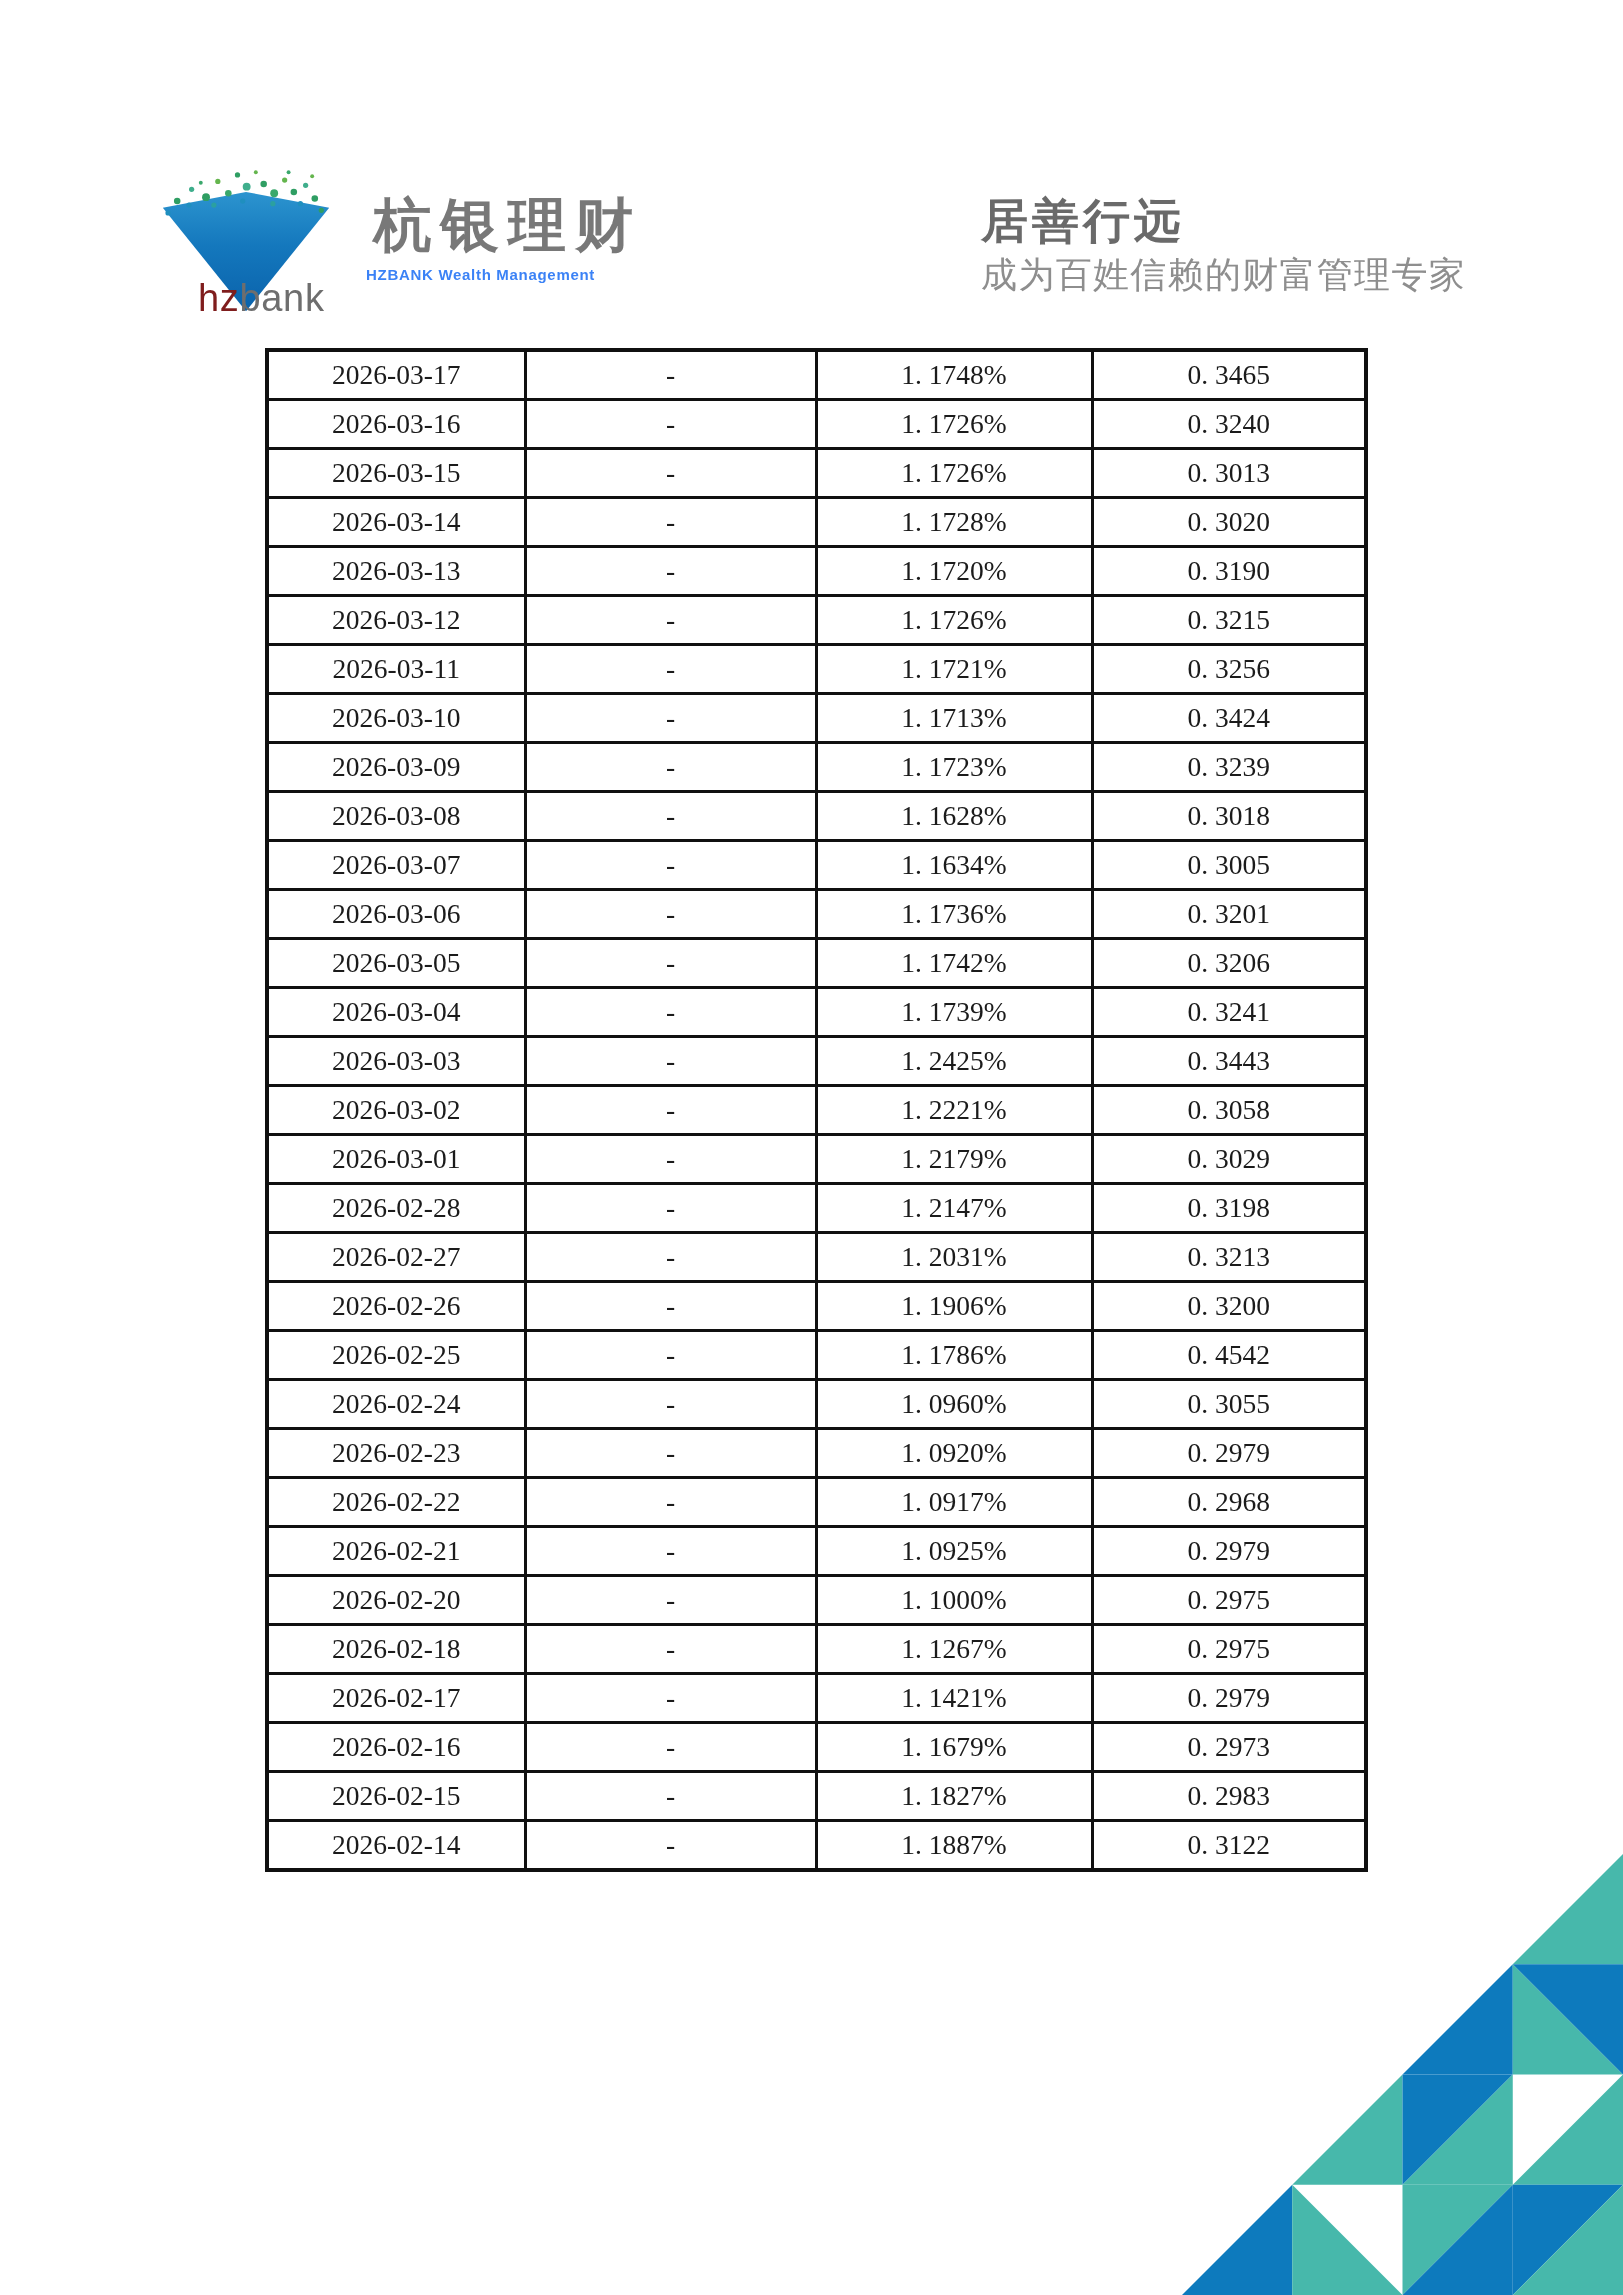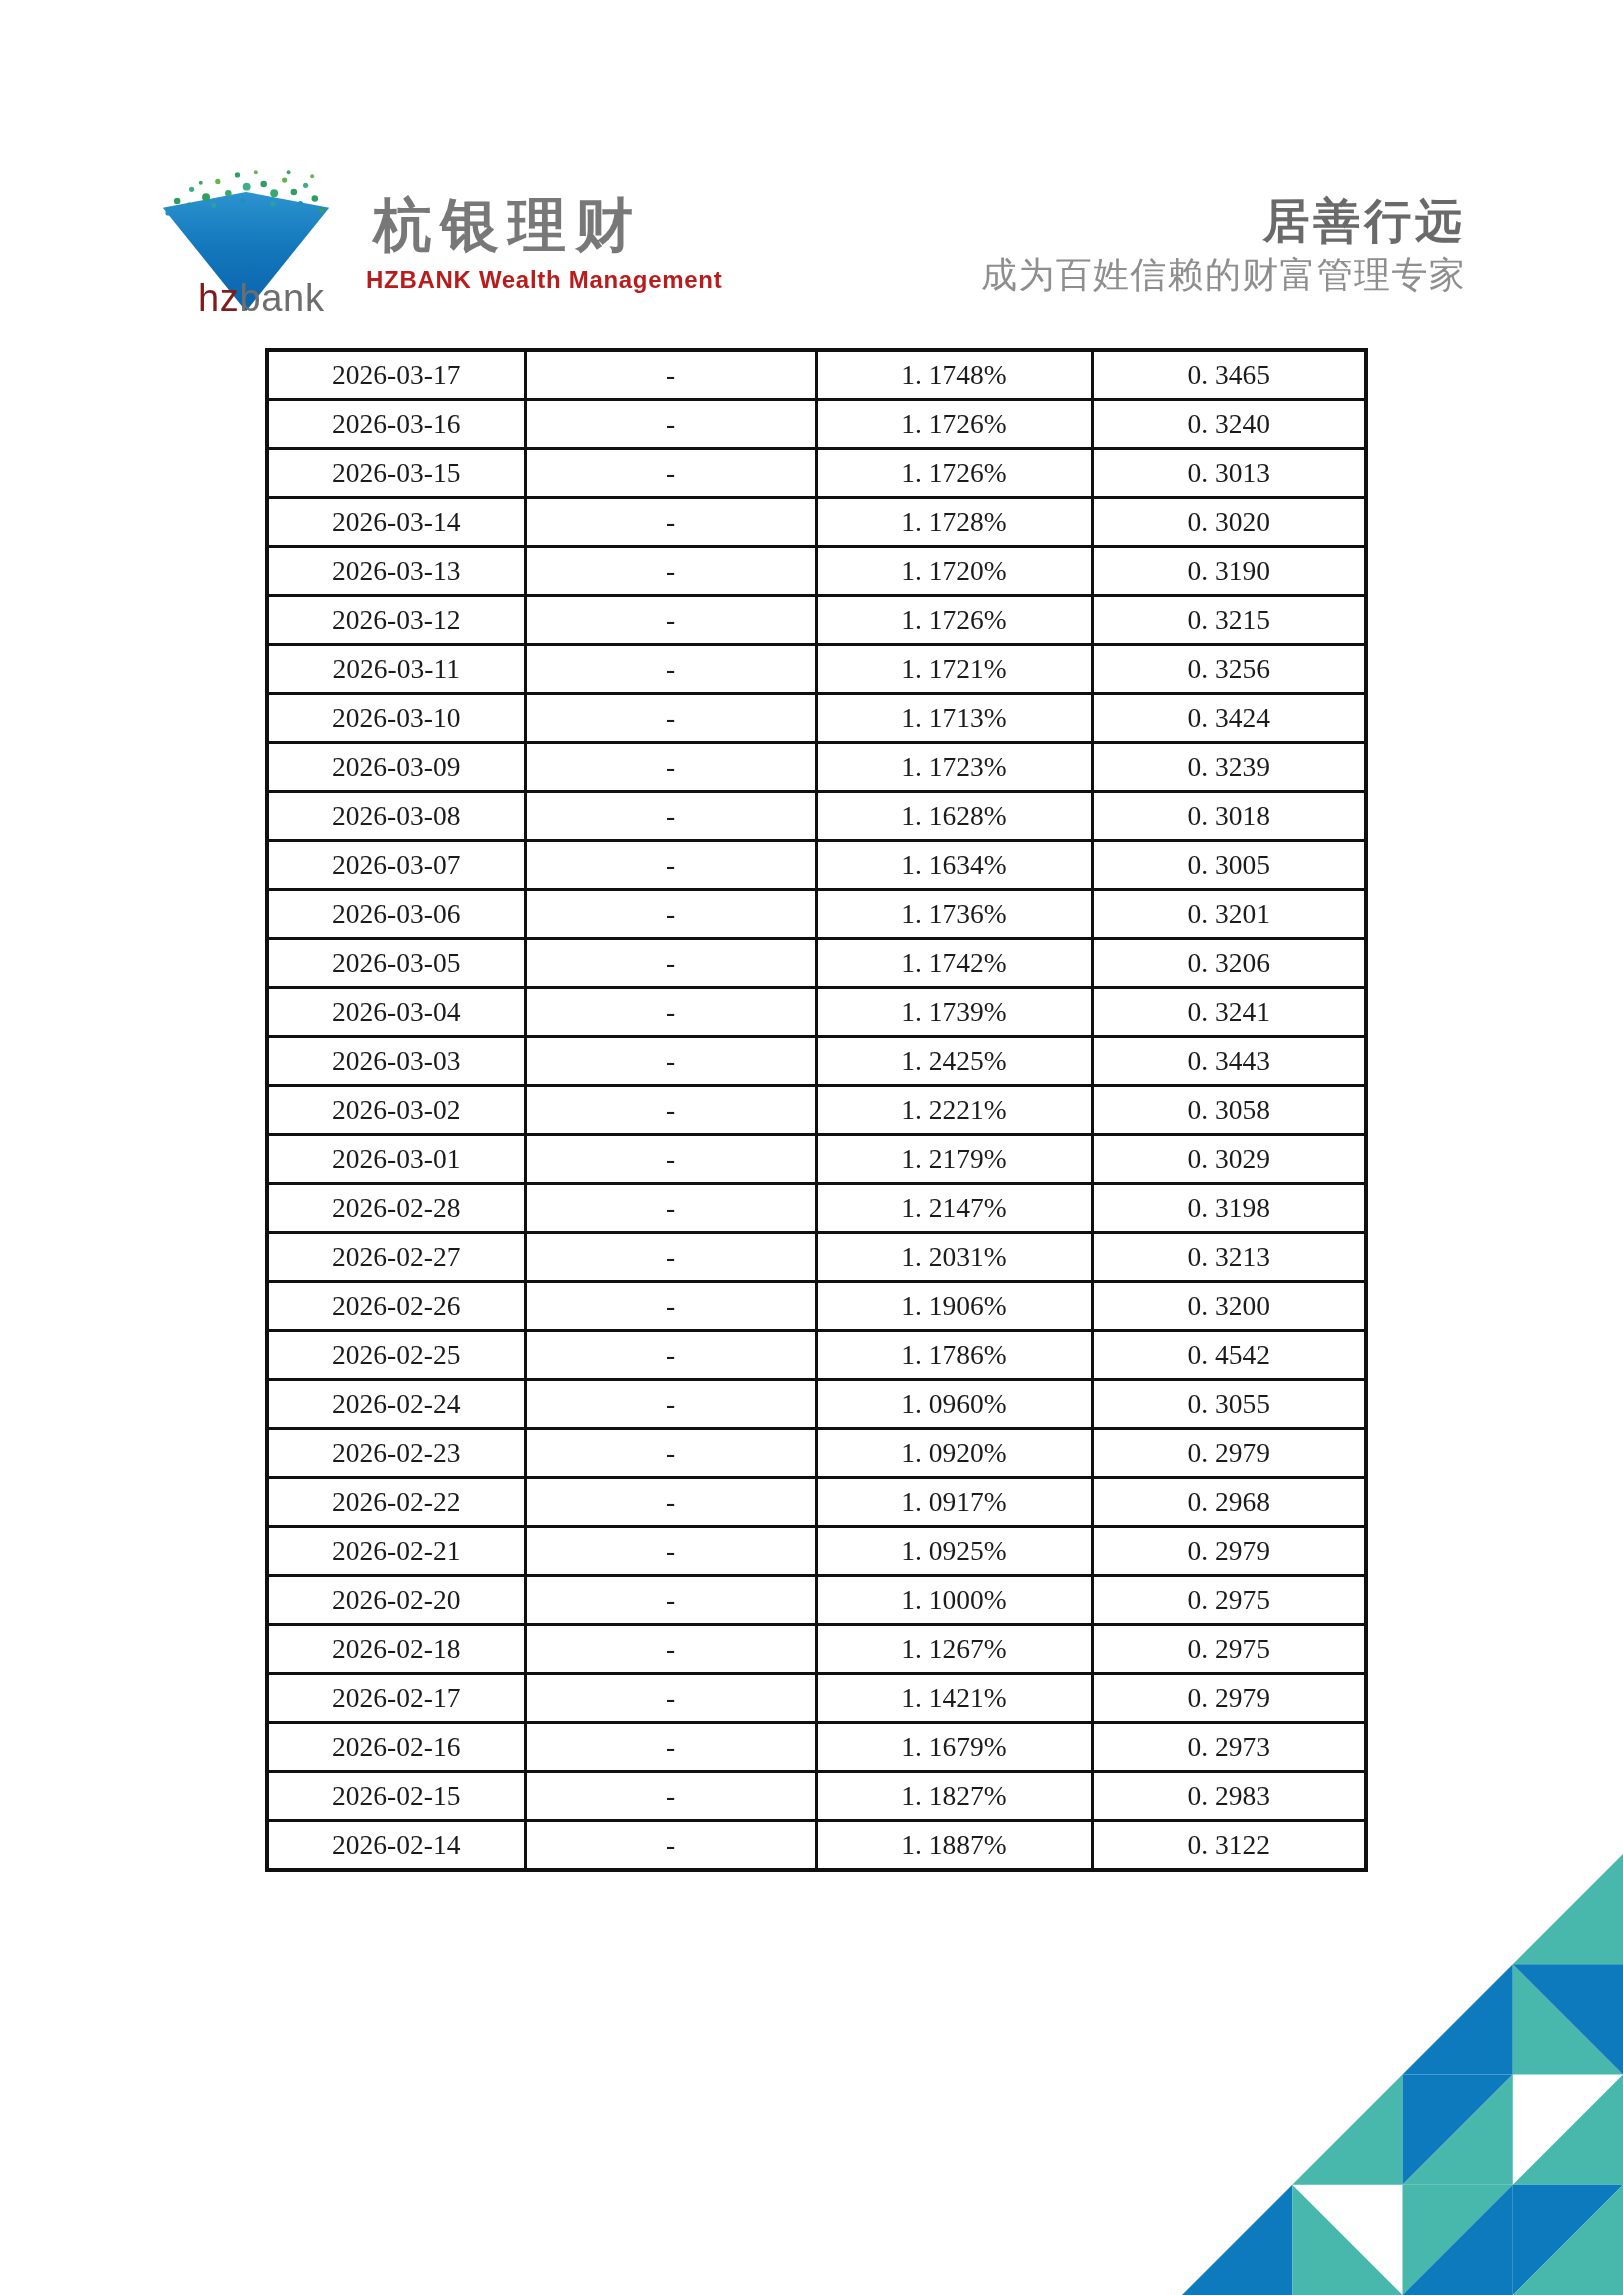--- a/index.html
+++ b/index.html
@@ -15,24 +15,24 @@
     font-size:38px;letter-spacing:0.7px;color:#5e5e5e;font-weight:400;
   }
   .logo-wordmark .hz{color:#7f1d1d;margin-left:39px;}
   .logo-wordmark .bank{color:#6e6e6e;}
   .brand-cn{
     position:absolute;left:213px;top:19.6px;width:288px;
     font-size:58px;font-weight:700;color:#787878;letter-spacing:9.2px;white-space:nowrap;text-align:center;
   }
   .brand-en{
     position:absolute;left:215px;top:99px;width:288px;
-    font-size:24px;font-weight:700;color:#b91c1c;letter-spacing:0.7px;white-space:nowrap;
+    font-size:15px;font-weight:700;color:#3b82f6;letter-spacing:0.7px;white-space:nowrap;
   }
   
-  .slogan-block{position:absolute;right:157px;top:196px;text-align:right;}
+  .slogan-block{position:absolute;right:157px;top:196px;}
   .slogan-title{font-size:47px;font-weight:700;color:#6a6a6a;letter-spacing:3.9px;line-height:1.05;}
   .slogan-subtitle{margin-top:11.8px;font-size:36px;font-weight:400;color:#8e8e8e;letter-spacing:1.3px;line-height:1.0;}
   
   .table-wrap{position:absolute;left:265px;top:348px;}
   table.nav-table{
     border-collapse:collapse;table-layout:fixed;width:1098px;
     border:4.6px solid #101010;
     padding-left:26px;
   }
   table.nav-table td{

